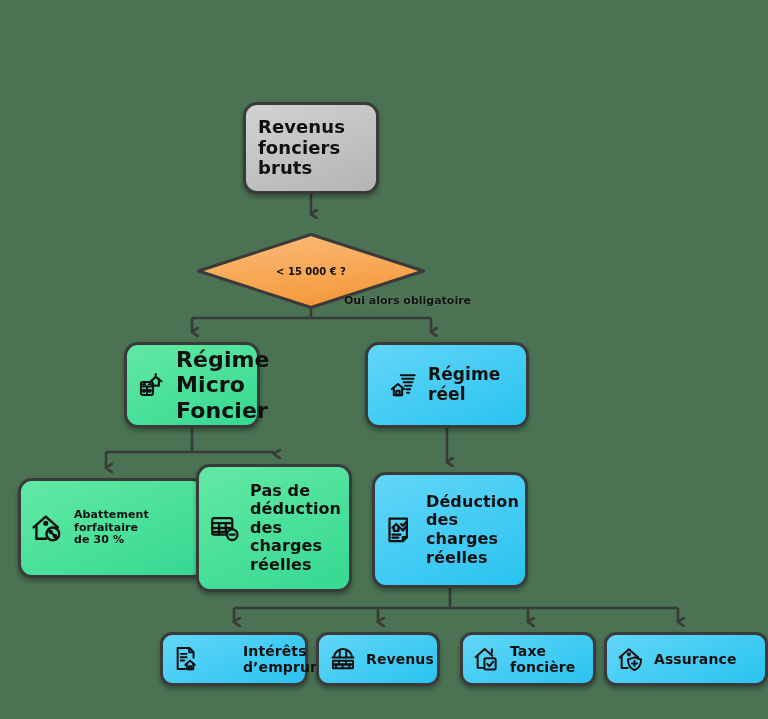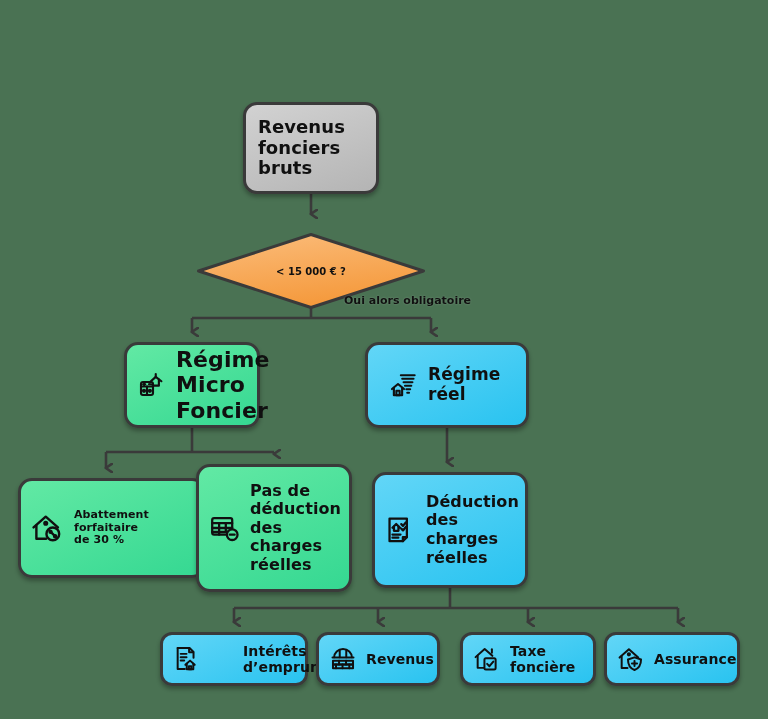--- a/index.html
+++ b/index.html
@@ -78,21 +78,21 @@
   #n-reel{left:365px;top:342px;width:164px;height:86px;font-size:17px;padding-left:21px;}
 
   #n-abat{left:18px;top:478px;width:188px;height:100px;font-size:11px;}
   #n-pasded{left:196px;top:464px;width:156px;height:128px;font-size:16px;}
   #n-deduc{left:372px;top:472px;width:156px;height:116px;font-size:16px;}
 
   .leaf{height:54px;font-size:14px;border-radius:12px;top:632px;}
   #n-interets{left:160px;width:148px;gap:42px;}
   #n-travaux{left:316px;width:124px;}
   #n-taxe{left:460px;width:136px;}
-  #n-assur{left:604px;width:136px;}
+  #n-assur{left:604px;width:164px;}
 </style>
 </head>
 <body style="background: rgb(74, 114, 83);">
 
 <div id="stage">
 
   <svg class="edges" viewBox="0 0 768 719">
     <defs>
       <marker id="arw" markerWidth="10" markerHeight="10" refX="5" refY="7.4" orient="auto" markerUnits="userSpaceOnUse">
         <path d="M0.6,1.2 L5,7.6 L9.4,1.2" fill="none" stroke="#3a3a3a" stroke-width="2.6" stroke-linecap="round" stroke-linejoin="round"></path>

